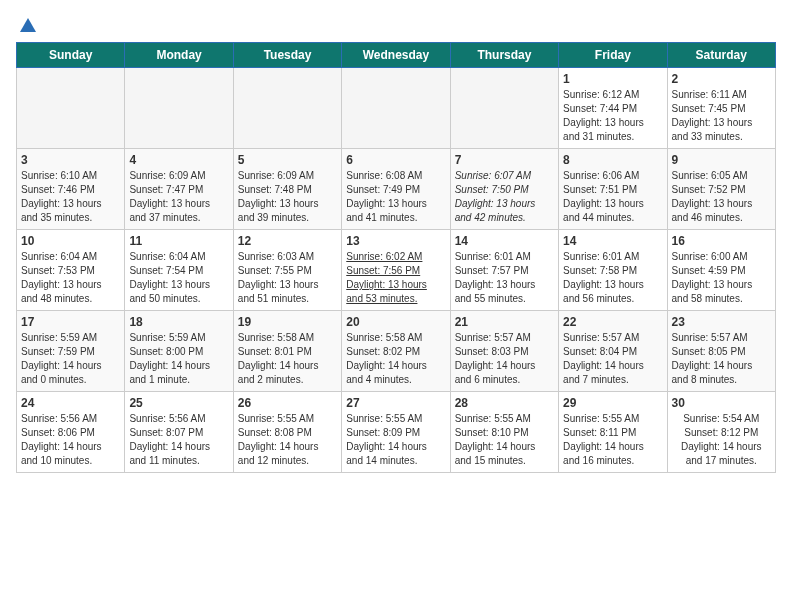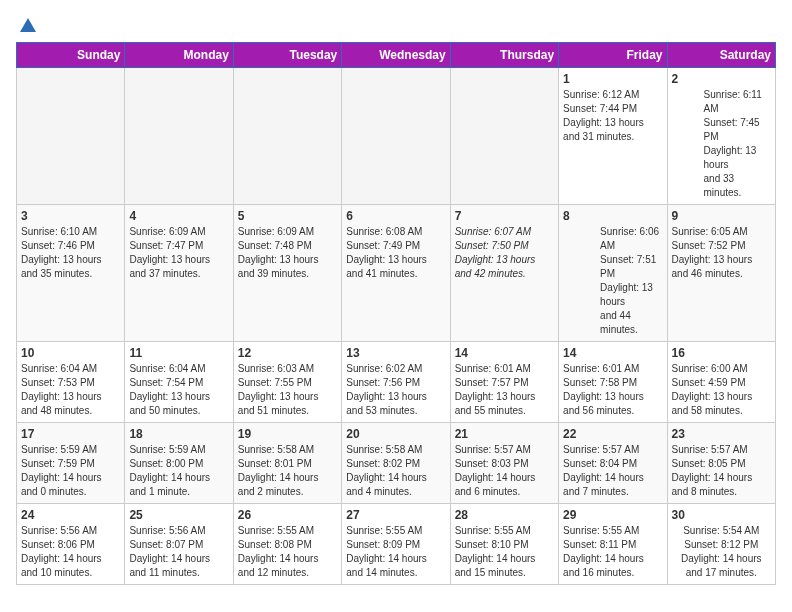--- a/index.html
+++ b/index.html
@@ -45,26 +45,26 @@
     .location {
       font-size: 14px;
       color: #333;
     }
     table {
       width: 100%;
       border-collapse: collapse;
       table-layout: fixed;
     }
     th {
-      background-color: #a21caf;
+      background-color: #0f766e;
       color: #fff;
       font-size: 12px;
       font-weight: bold;
-      padding: 5px 4px;
-      text-align: right;
+      padding: 5px 16px;
+      text-align: center;
       border: 1px solid #2a6db5;
     }
     td {
       border: 1px solid #ccc;
       vertical-align: top;
       padding: 4px;
       font-size: 10px;
       color: #333;
       height: 80px;
       background: #fff;
@@ -127,21 +127,21 @@
         <td class="empty"></td>
         <td>
           <span class="day-num">1</span>
           <div class="day-info" style="white-space: pre-line;">Sunrise: 6:12 AM
 Sunset: 7:44 PM
 Daylight: 13 hours
 and 31 minutes.</div>
         </td>
         <td>
           <span class="day-num">2</span>
-          <div class="day-info" style="white-space: pre-line; margin-left: 32px;">Sunrise: 6:11 AM
+          <div class="day-info" style="white-space: pre-line;">Sunrise: 6:11 AM
 Sunset: 7:45 PM
 Daylight: 13 hours
 and 33 minutes.</div>
         </td>
       </tr>
       <tr>
         <td>
           <span class="day-num">3</span>
           <div class="day-info" style="white-space: pre-line;">Sunrise: 6:10 AM
 Sunset: 7:46 PM
@@ -171,21 +171,21 @@
         </td>
         <td>
           <span class="day-num">7</span>
           <div class="day-info" style="white-space: pre-line; font-style: italic;">Sunrise: 6:07 AM
 Sunset: 7:50 PM
 Daylight: 13 hours
 and 42 minutes.</div>
         </td>
         <td>
           <span class="day-num">8</span>
-          <div class="day-info" style="white-space: pre-line; margin-left: 37px;">Sunrise: 6:06 AM
+          <div class="day-info" style="white-space: pre-line;">Sunrise: 6:06 AM
 Sunset: 7:51 PM
 Daylight: 13 hours
 and 44 minutes.</div>
         </td>
         <td>
           <span class="day-num">9</span>
           <div class="day-info" style="white-space: pre-line;">Sunrise: 6:05 AM
 Sunset: 7:52 PM
 Daylight: 13 hours
 and 46 minutes.</div>
@@ -208,21 +208,21 @@
         </td>
         <td>
           <span class="day-num">12</span>
           <div class="day-info" style="white-space: pre-line;">Sunrise: 6:03 AM
 Sunset: 7:55 PM
 Daylight: 13 hours
 and 51 minutes.</div>
         </td>
         <td>
           <span class="day-num">13</span>
-          <div class="day-info" style="white-space: pre-line;">Sunrise: 6:02 AM
+          <div class="day-info" style="white-space: pre-line; text-decoration: underline;">Sunrise: 6:02 AM
 Sunset: 7:56 PM
 Daylight: 13 hours
 and 53 minutes.</div>
         </td>
         <td>
           <span class="day-num">14</span>
           <div class="day-info" style="white-space: pre-line;">Sunrise: 6:01 AM
 Sunset: 7:57 PM
 Daylight: 13 hours
 and 55 minutes.</div>

